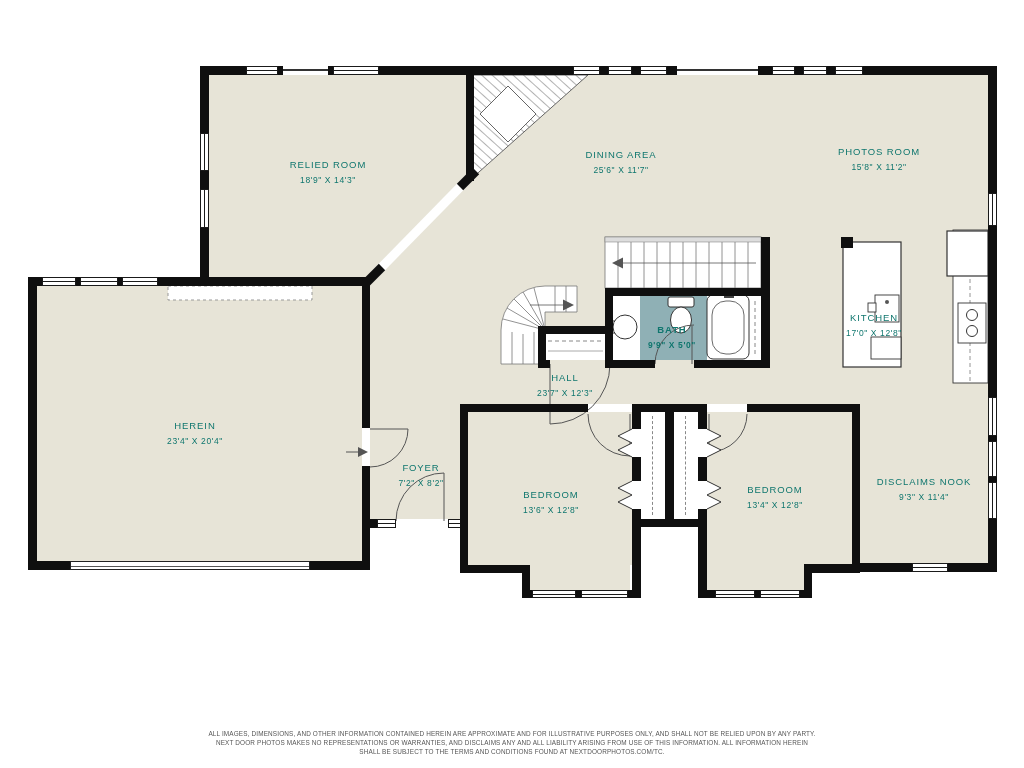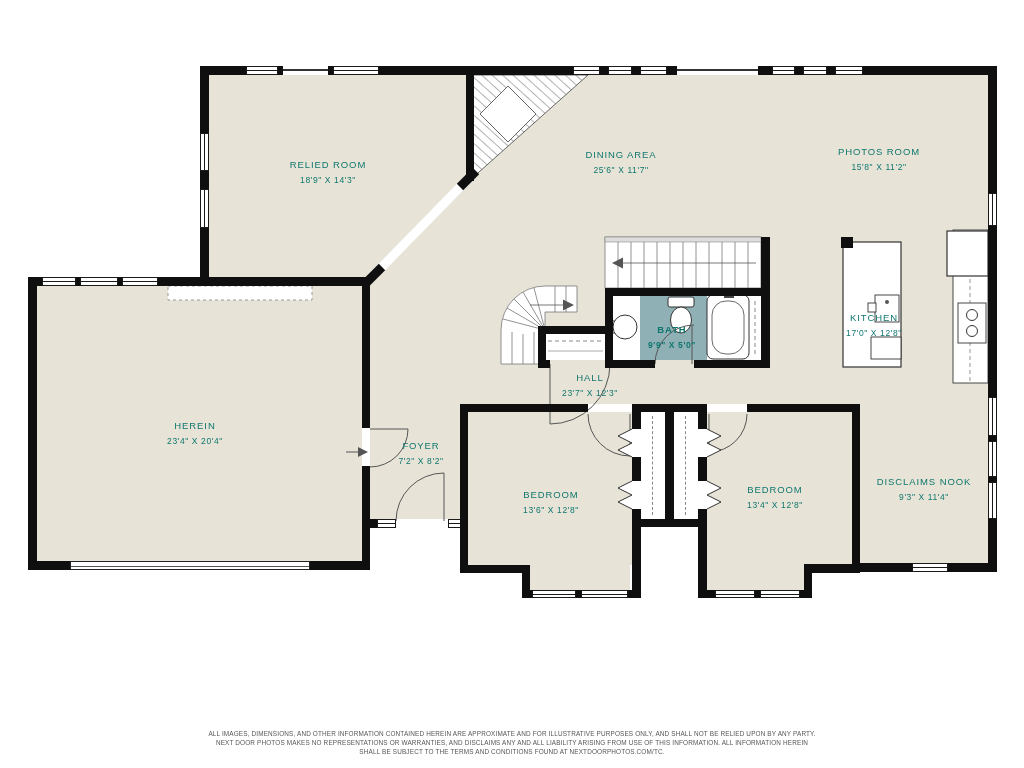--- a/index.html
+++ b/index.html
@@ -288,25 +288,25 @@
     <div class="dm">25'6" X 11'7"</div>
   </div>
   <div class="lbl" style="left:879px;top:159px;">
     <div class="nm">PHOTOS ROOM</div>
     <div class="dm">15'8" X 11'2"</div>
   </div>
   <div class="lbl" style="left:195px;top:433px;">
     <div class="nm">HEREIN</div>
     <div class="dm">23'4" X 20'4"</div>
   </div>
-  <div class="lbl" style="left:421px;top:453px;">
+  <div class="lbl" style="left:421px;top:475px;">
     <div class="nm">FOYER</div>
     <div class="dm">7'2" X 8'2"</div>
   </div>
-  <div class="lbl" style="left:590px;top:385px;text-align:center;">
+  <div class="lbl" style="left:565px;top:385px;text-align:center;">
     <div class="nm">HALL</div>
     <div class="dm">23'7" X 12'3"</div>
   </div>
   <div class="lbl" style="left:672px;top:337px;font-weight:bold;">
     <div class="nm">BATH</div>
     <div class="dm">9'9" X 5'0"</div>
   </div>
   <div class="lbl" style="left:874px;top:325px;">
     <div class="nm">KITCHEN</div>
     <div class="dm">17'0" X 12'8"</div>

